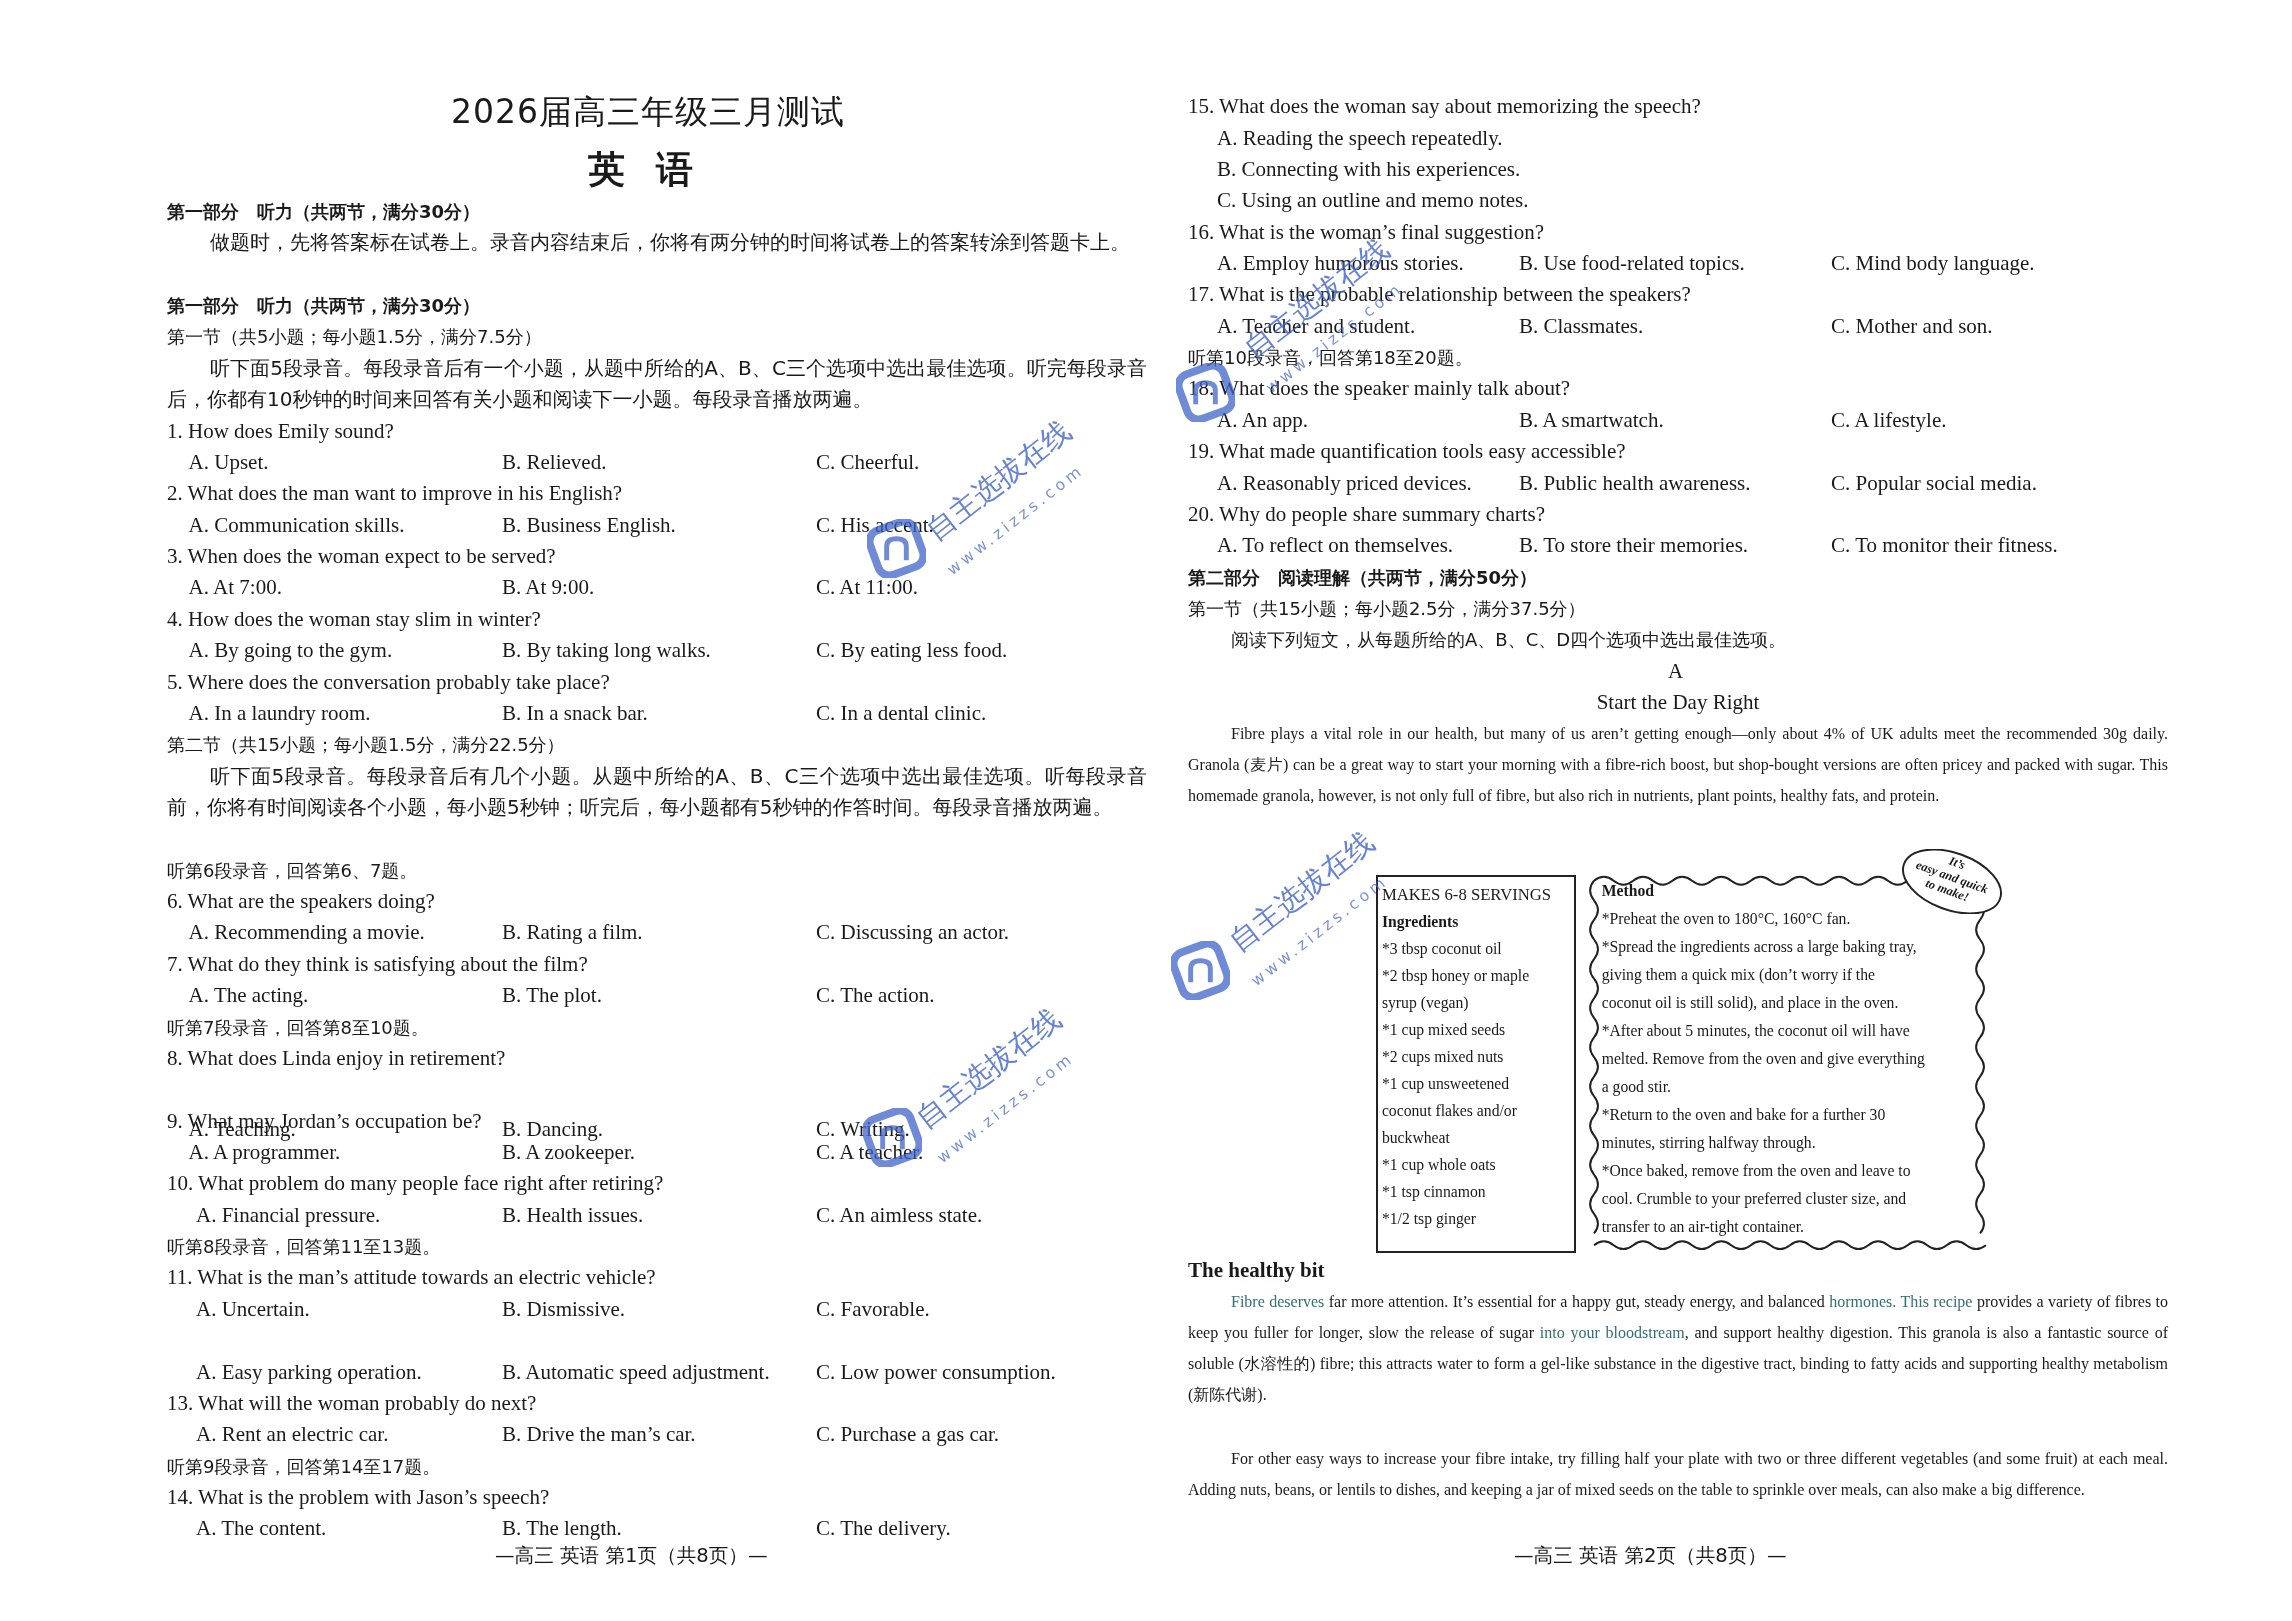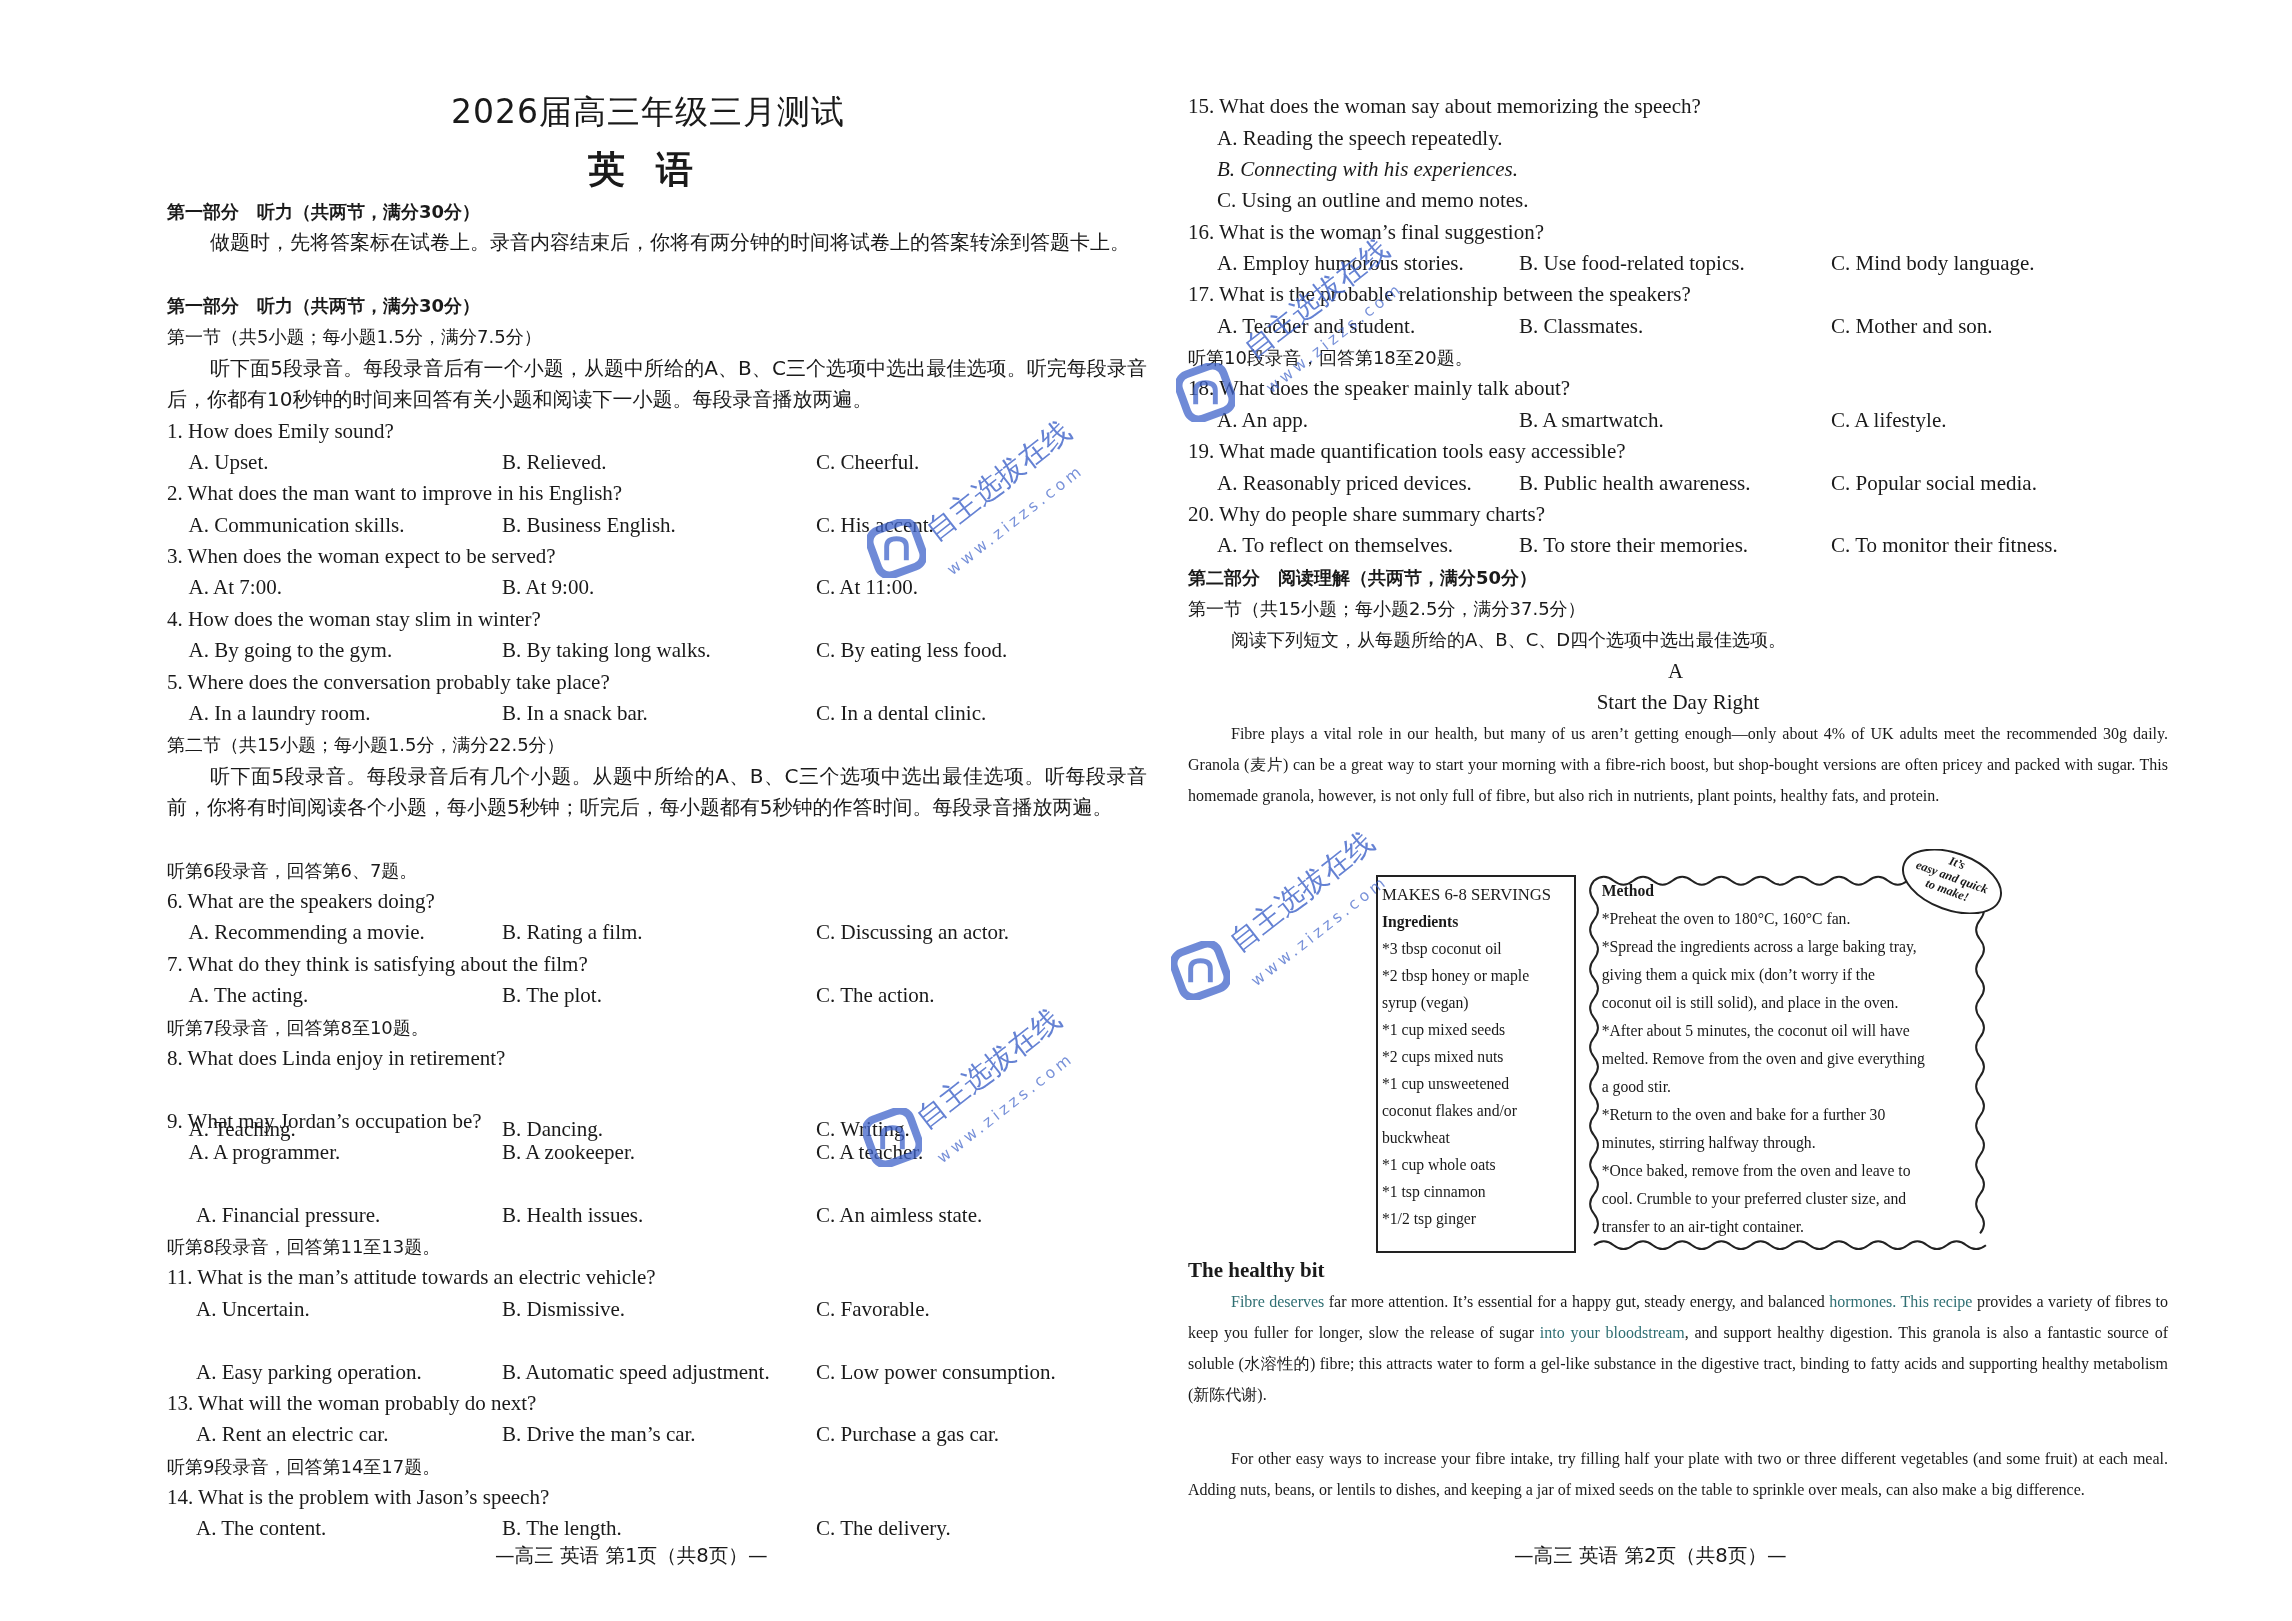--- a/index.html
+++ b/index.html
@@ -114,20 +114,23 @@
     <span class="opt optC">C. Writing.</span>
   </div>
   <div class="abs line" style="top:1106px;left:0;width:980px;">
     <span class="q">9. What may Jordan’s occupation be?</span>
   </div>
   <div class="abs line" style="top:1137px;left:0;width:980px;">
     <span class="opt optA">A. A programmer.</span>
     <span class="opt optB">B. A zookeeper.</span>
     <span class="opt optC">C. A teacher.</span>
   </div>
+  <div class="abs line" style="top:1168px;left:0;width:980px;">
+    <span class="q">10. What problem do many people face right after retiring?</span>
+  </div>
   <div class="abs line" style="top:1200px;left:0;width:980px;">
     <span class="opt optA" style="left:29px;">A. Financial pressure.</span>
     <span class="opt optB">B. Health issues.</span>
     <span class="opt optC">C. An aimless state.</span>
   </div>
   <div class="abs cn line" style="top:1231px;">听第8段录音，回答第11至13题。</div>
 
   <div class="abs line" style="top:1262px;left:0;width:980px;">
     <span class="q">11. What is the man’s attitude towards an electric vehicle?</span>
   </div>
@@ -159,21 +162,21 @@
     <span class="opt optB">B. The length.</span>
     <span class="opt optC">C. The delivery.</span>
   </div>
 
   <div class="footer" style="left:328px;">—高三  英语  第1页（共8页）—</div>
 </div>
 
 <div class="page right">
   <div class="abs line" style="top:91px;left:0;">15. What does the woman say about memorizing the speech?</div>
   <div class="abs line" style="top:123px;left:29px;">A. Reading the speech repeatedly.</div>
-  <div class="abs line" style="top:154px;left:29px;font-style:italic;">B. Connecting with his experiences.</div>
+  <div class="abs line" style="top:154px;left:29px;">B. Connecting with his experiences.</div>
   <div class="abs line" style="top:185px;left:29px;">C. Using an outline and memo notes.</div>
 
   <div class="abs line" style="top:217px;left:0;width:980px;">
     <span class="q">16. What is the woman’s final suggestion?</span>
   </div>
   <div class="abs line" style="top:248px;left:0;width:980px;">
     <span class="opt" style="left:29px;">A. Employ humorous stories.</span>
     <span class="opt" style="left:331px;">B. Use food-related topics.</span>
     <span class="opt" style="left:643px;">C. Mind body language.</span>
   </div>

